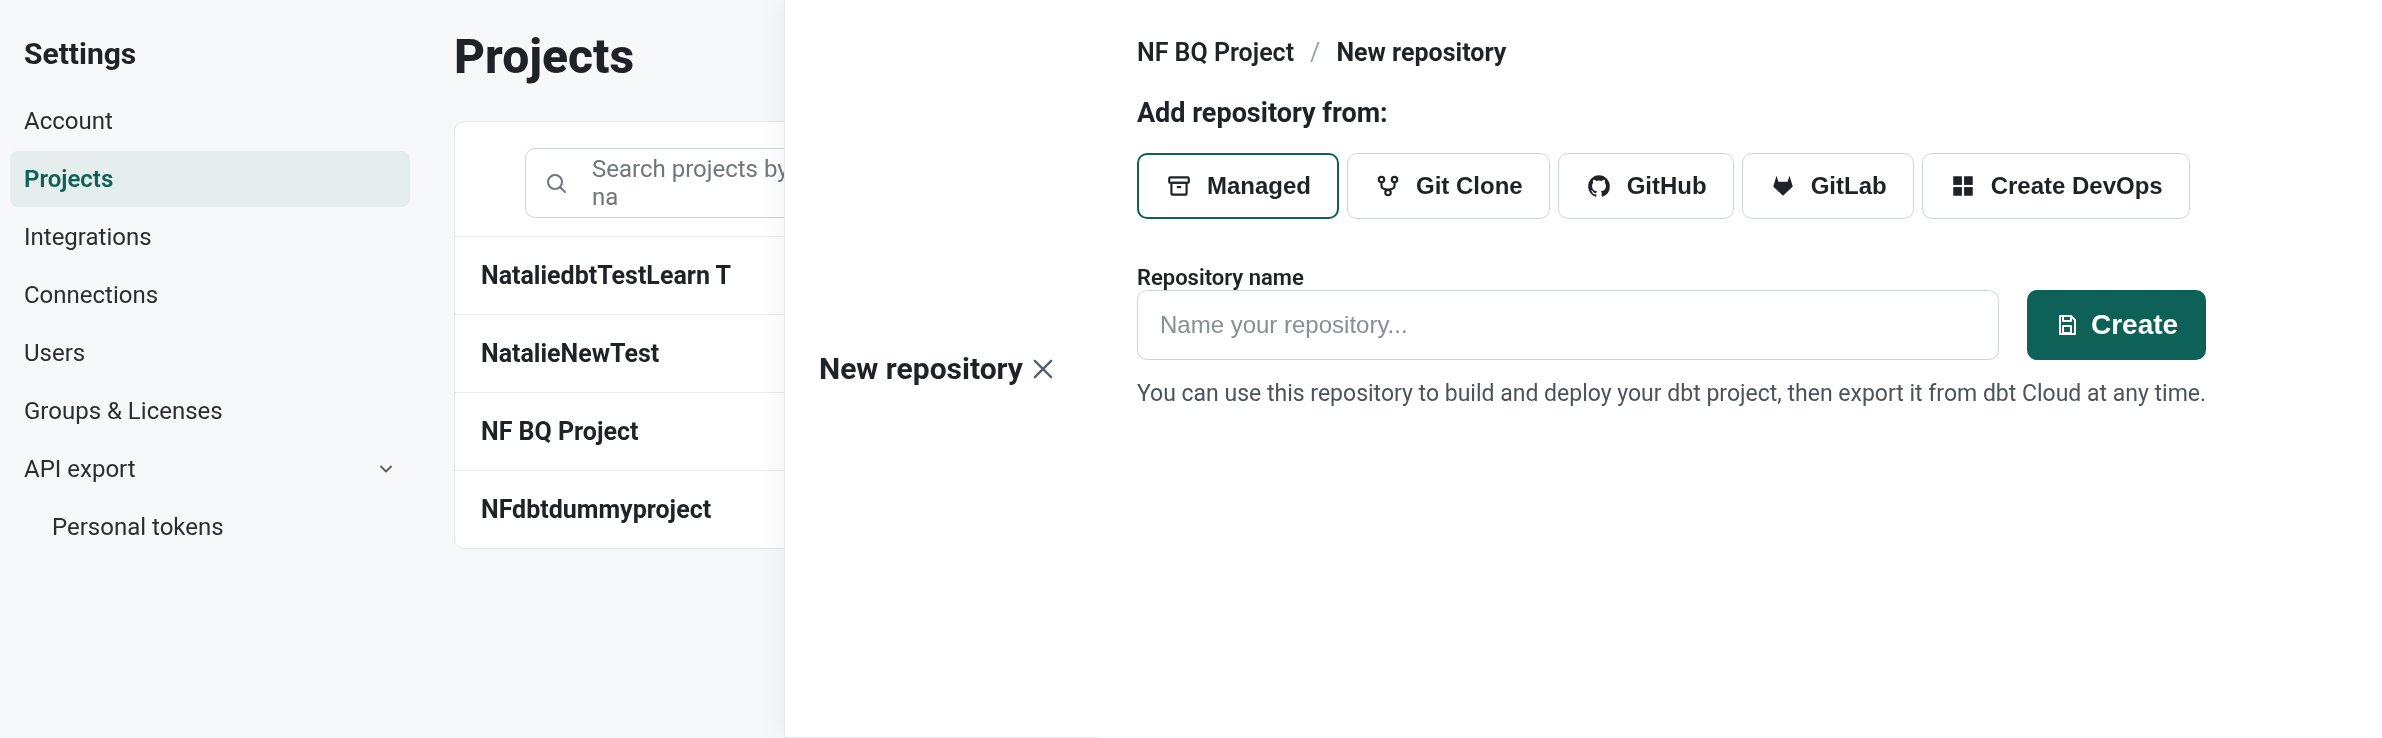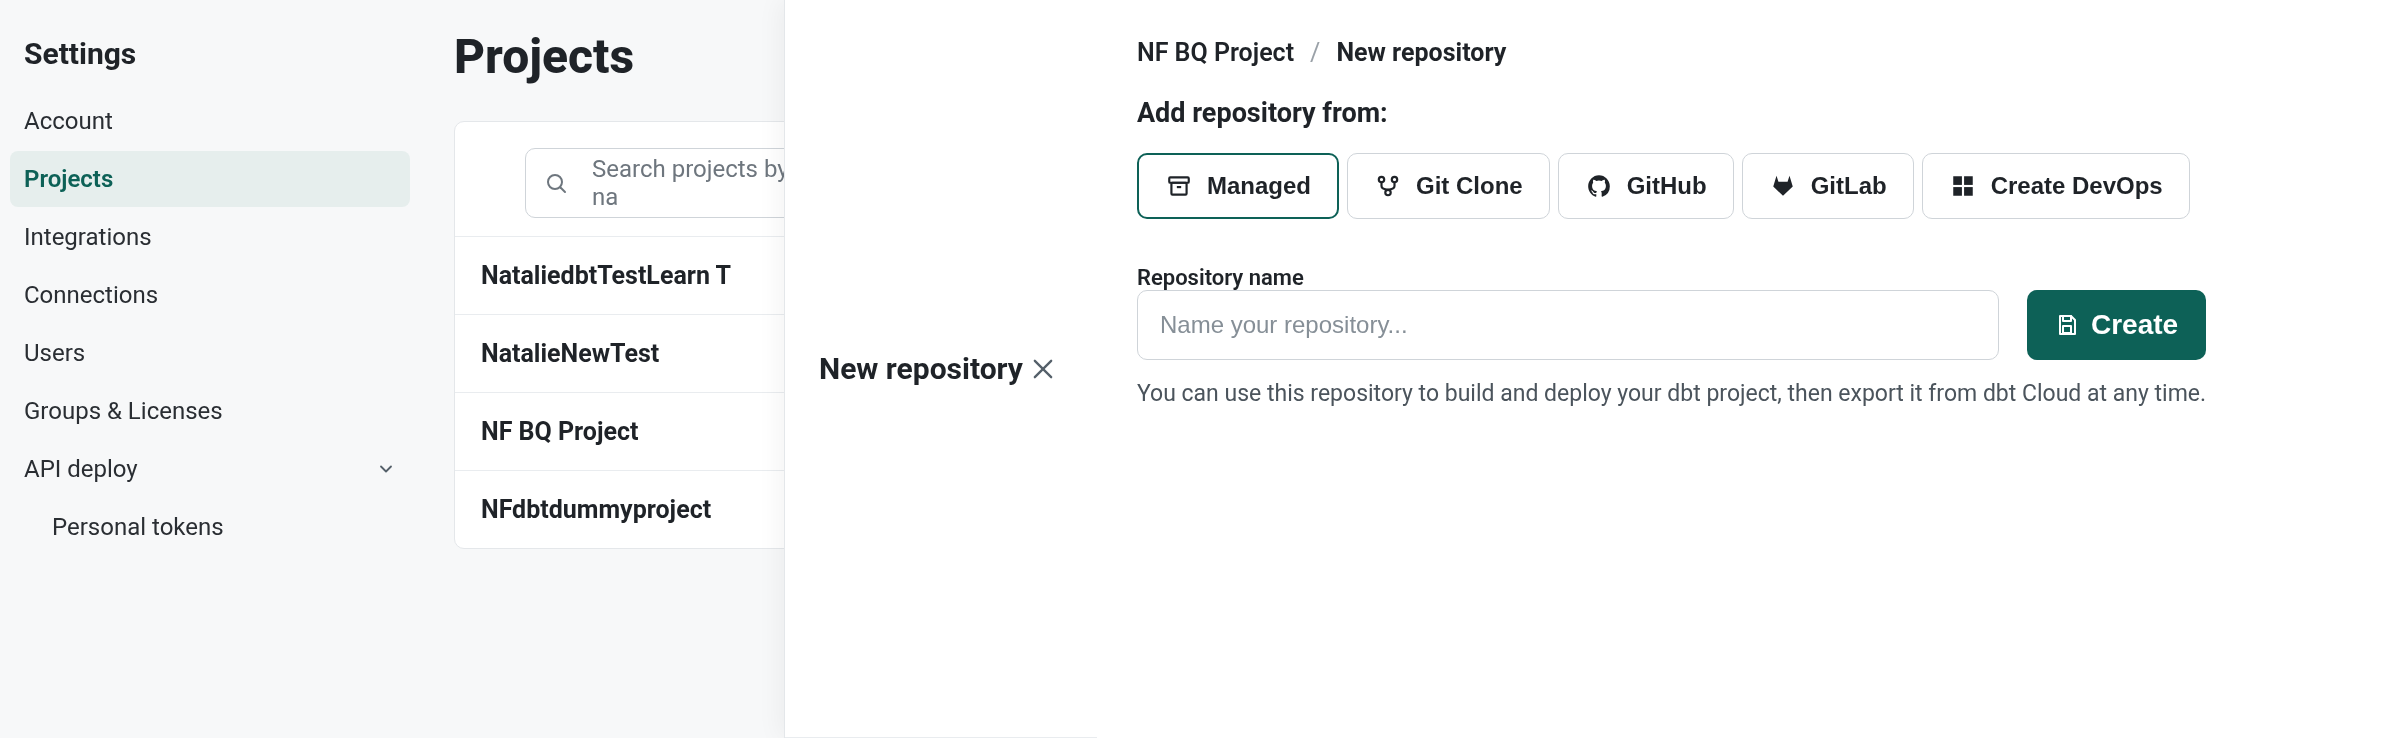--- a/index.html
+++ b/index.html
@@ -248,21 +248,21 @@
   <div class="sidebar-item">
     <span>Connections</span>
   </div>
   <div class="sidebar-item">
     <span>Users</span>
   </div>
   <div class="sidebar-item">
     <span>Groups &amp; Licenses</span>
   </div>
   <div class="sidebar-item">
-    <span>API deploy</span>
+    <span>API export</span>
     <span class="chevron">
       <svg viewBox="0 0 24 24" width="20" height="20" fill="none" stroke="#55606a" stroke-width="2.2" stroke-linecap="round" stroke-linejoin="round">
           <polyline points="6 9 12 15 18 9"></polyline>
         </svg>
     </span>
   </div>
   <div class="sidebar-subitem">
     <span>Personal tokens</span>
   </div>
 </nav>

